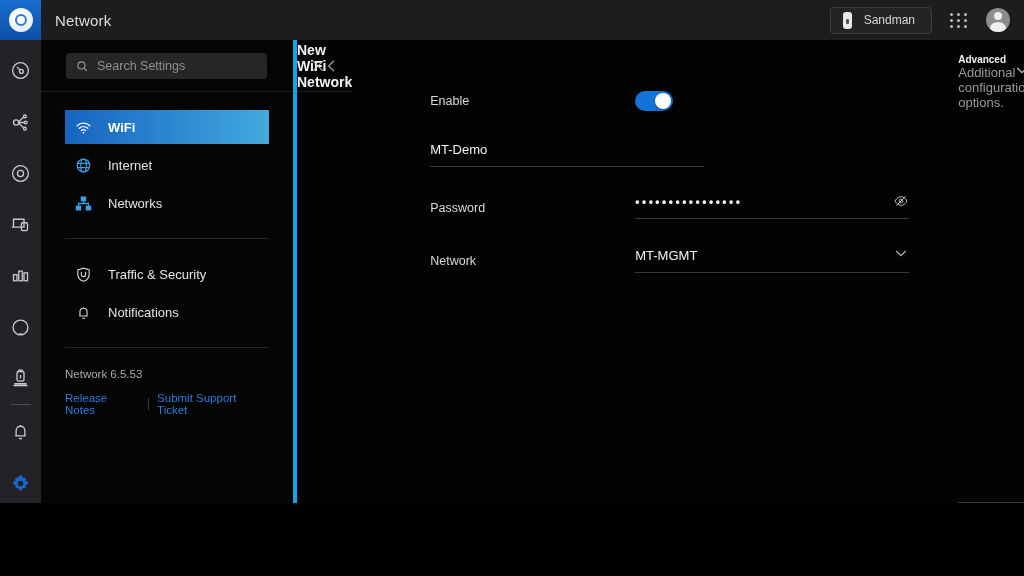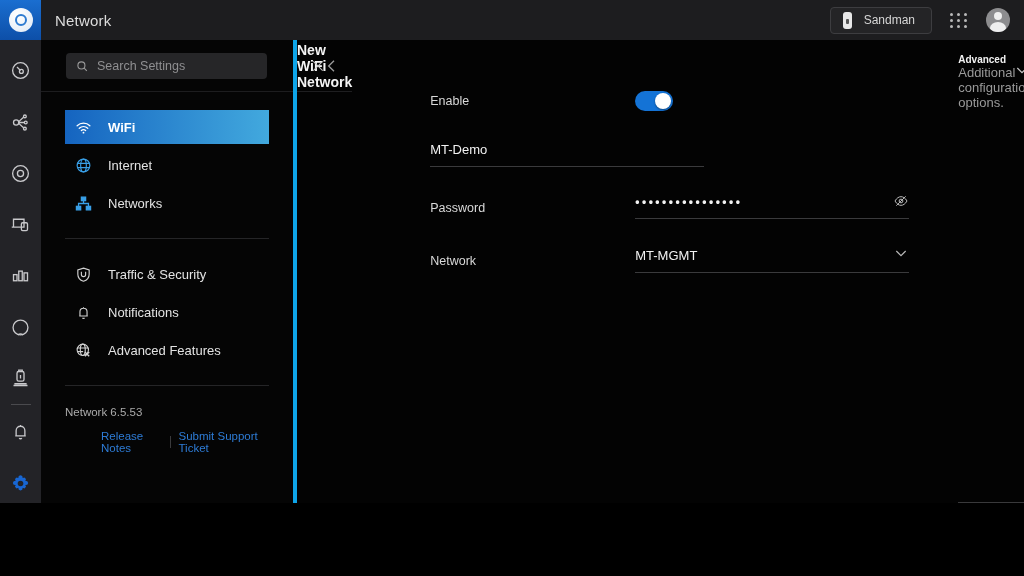--- a/index.html
+++ b/index.html
@@ -44,21 +44,21 @@
   .search-box input::placeholder { color:#8f8f91; }
   .sidebar-divider { height:1px; background:#1d1d1f; }
   .nav-group { padding:18px 24px 0 24px; }
   .nav-item { display:flex; align-items:center; gap:16px; height:26px; margin-bottom:4px; border-radius:0; padding:17px 10px; color:#e3e3e3; font-size:13px; cursor:pointer; }
   .nav-item svg { width:17px; height:17px; flex:0 0 17px; }
   .nav-item.active { background:linear-gradient(90deg,#1564c0 0%,#42a9de 100%); color:#fff; font-weight:bold; }
   .blue-ic { color:#39a0e8; }
   .gray-ic { color:#d2d2d2; }
   .inner-divider { height:1px; background:#252527; margin:14px 24px 0 24px; }
   .version { color:#ababab; font-size:11.5px; padding:20px 24px 0 24px; }
-  .links { display:flex; align-items:center; gap:8px; padding:12px 24px 0 24px; font-size:11.5px;margin-left:36px; }
+  .links { display:flex; align-items:center; gap:8px; padding:12px 24px 0 24px; font-size:11.5px; }
   .links a { color:#2e7cd6; text-decoration:none; cursor:pointer; }
   .link-sep { width:1px; height:12px; background:#3a3a3c; }
 
   
   .main { flex:1; background:#030303; display:flex; flex-direction:row; }
   .panel-header { height:52px; position:relative; display:flex; align-items:center; justify-content:center; border-bottom:1px solid #1e1e20; flex:0 0 52px; }
   .panel-title { color:#f4f4f4; font-size:14px; font-weight:bold; }
   .back-btn { position:absolute; left:27px; top:50%; transform:translateY(-50%); color:#9b9b9b; cursor:pointer; width:16px; height:16px; }
   .close-btn { position:absolute; right:27px; top:50%; transform:translateY(-50%); color:#c3c3c3; cursor:pointer; width:14px; height:14px; }
   .back-btn svg,.close-btn svg { width:100%; height:100%; }
@@ -237,29 +237,20 @@
             </svg>
           <span>Traffic &amp; Security</span>
         </div>
         <div class="nav-item">
           <svg class="gray-ic" viewBox="0 0 24 24" fill="none" stroke="currentColor" stroke-width="1.6">
               <path d="M6 17 h12 M7 17 v-6 a5 5 0 0 1 10 0 v6 M12 6 v-1.5"></path>
               <path d="M10.5 19.5 a1.8 1.8 0 0 0 3 0"></path>
             </svg>
           <span>Notifications</span>
         </div>
-        <div class="nav-item">
-          <svg class="gray-ic" viewBox="0 0 24 24" fill="none" stroke="currentColor" stroke-width="1.6">
-              <circle cx="11" cy="11" r="8"></circle>
-              <path d="M3.5 8.5 h15 M3.5 13.5 h8"></path>
-              <ellipse cx="11" cy="11" rx="3.5" ry="8"></ellipse>
-              <path d="M14 14 l6 6 M20 14 l-6 6" stroke-width="2"></path>
-            </svg>
-          <span>Advanced Features</span>
-        </div>
       </div>
 
       <div class="inner-divider"></div>
 
       <div class="version">Network 6.5.53</div>
       <div class="links">
         <a>Release Notes</a>
         <span class="link-sep"></span>
         <a>Submit Support Ticket</a>
       </div>

